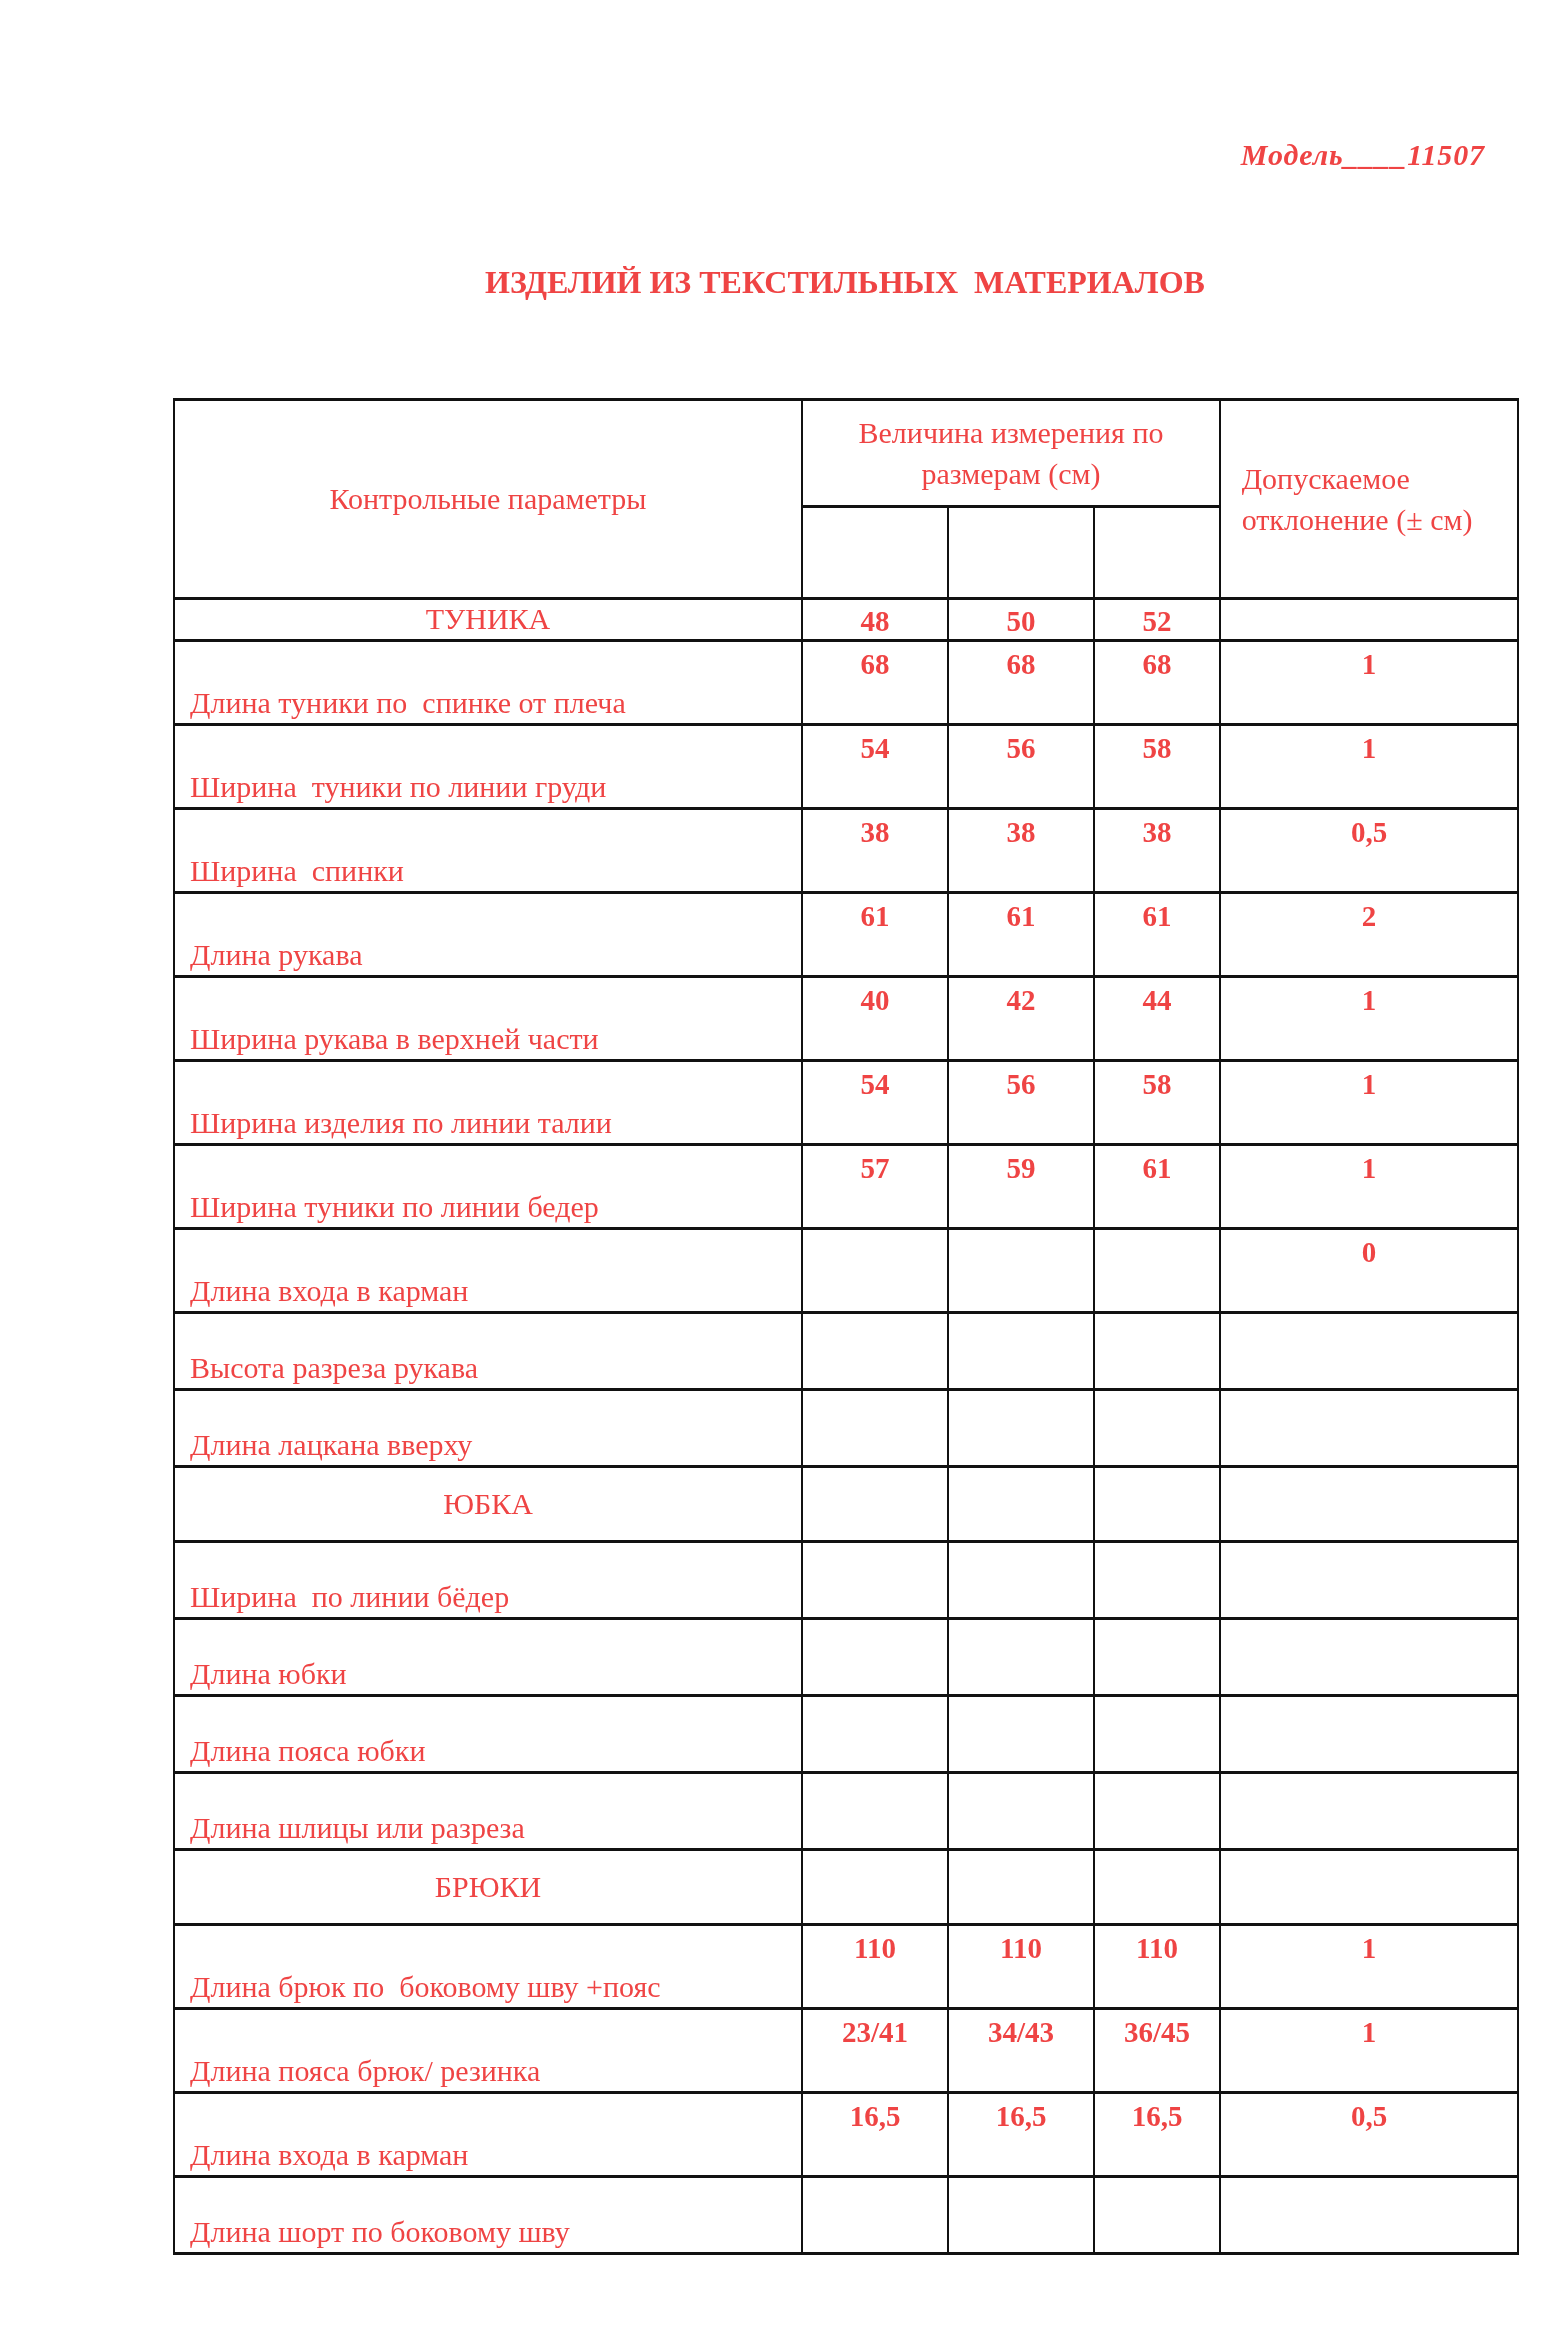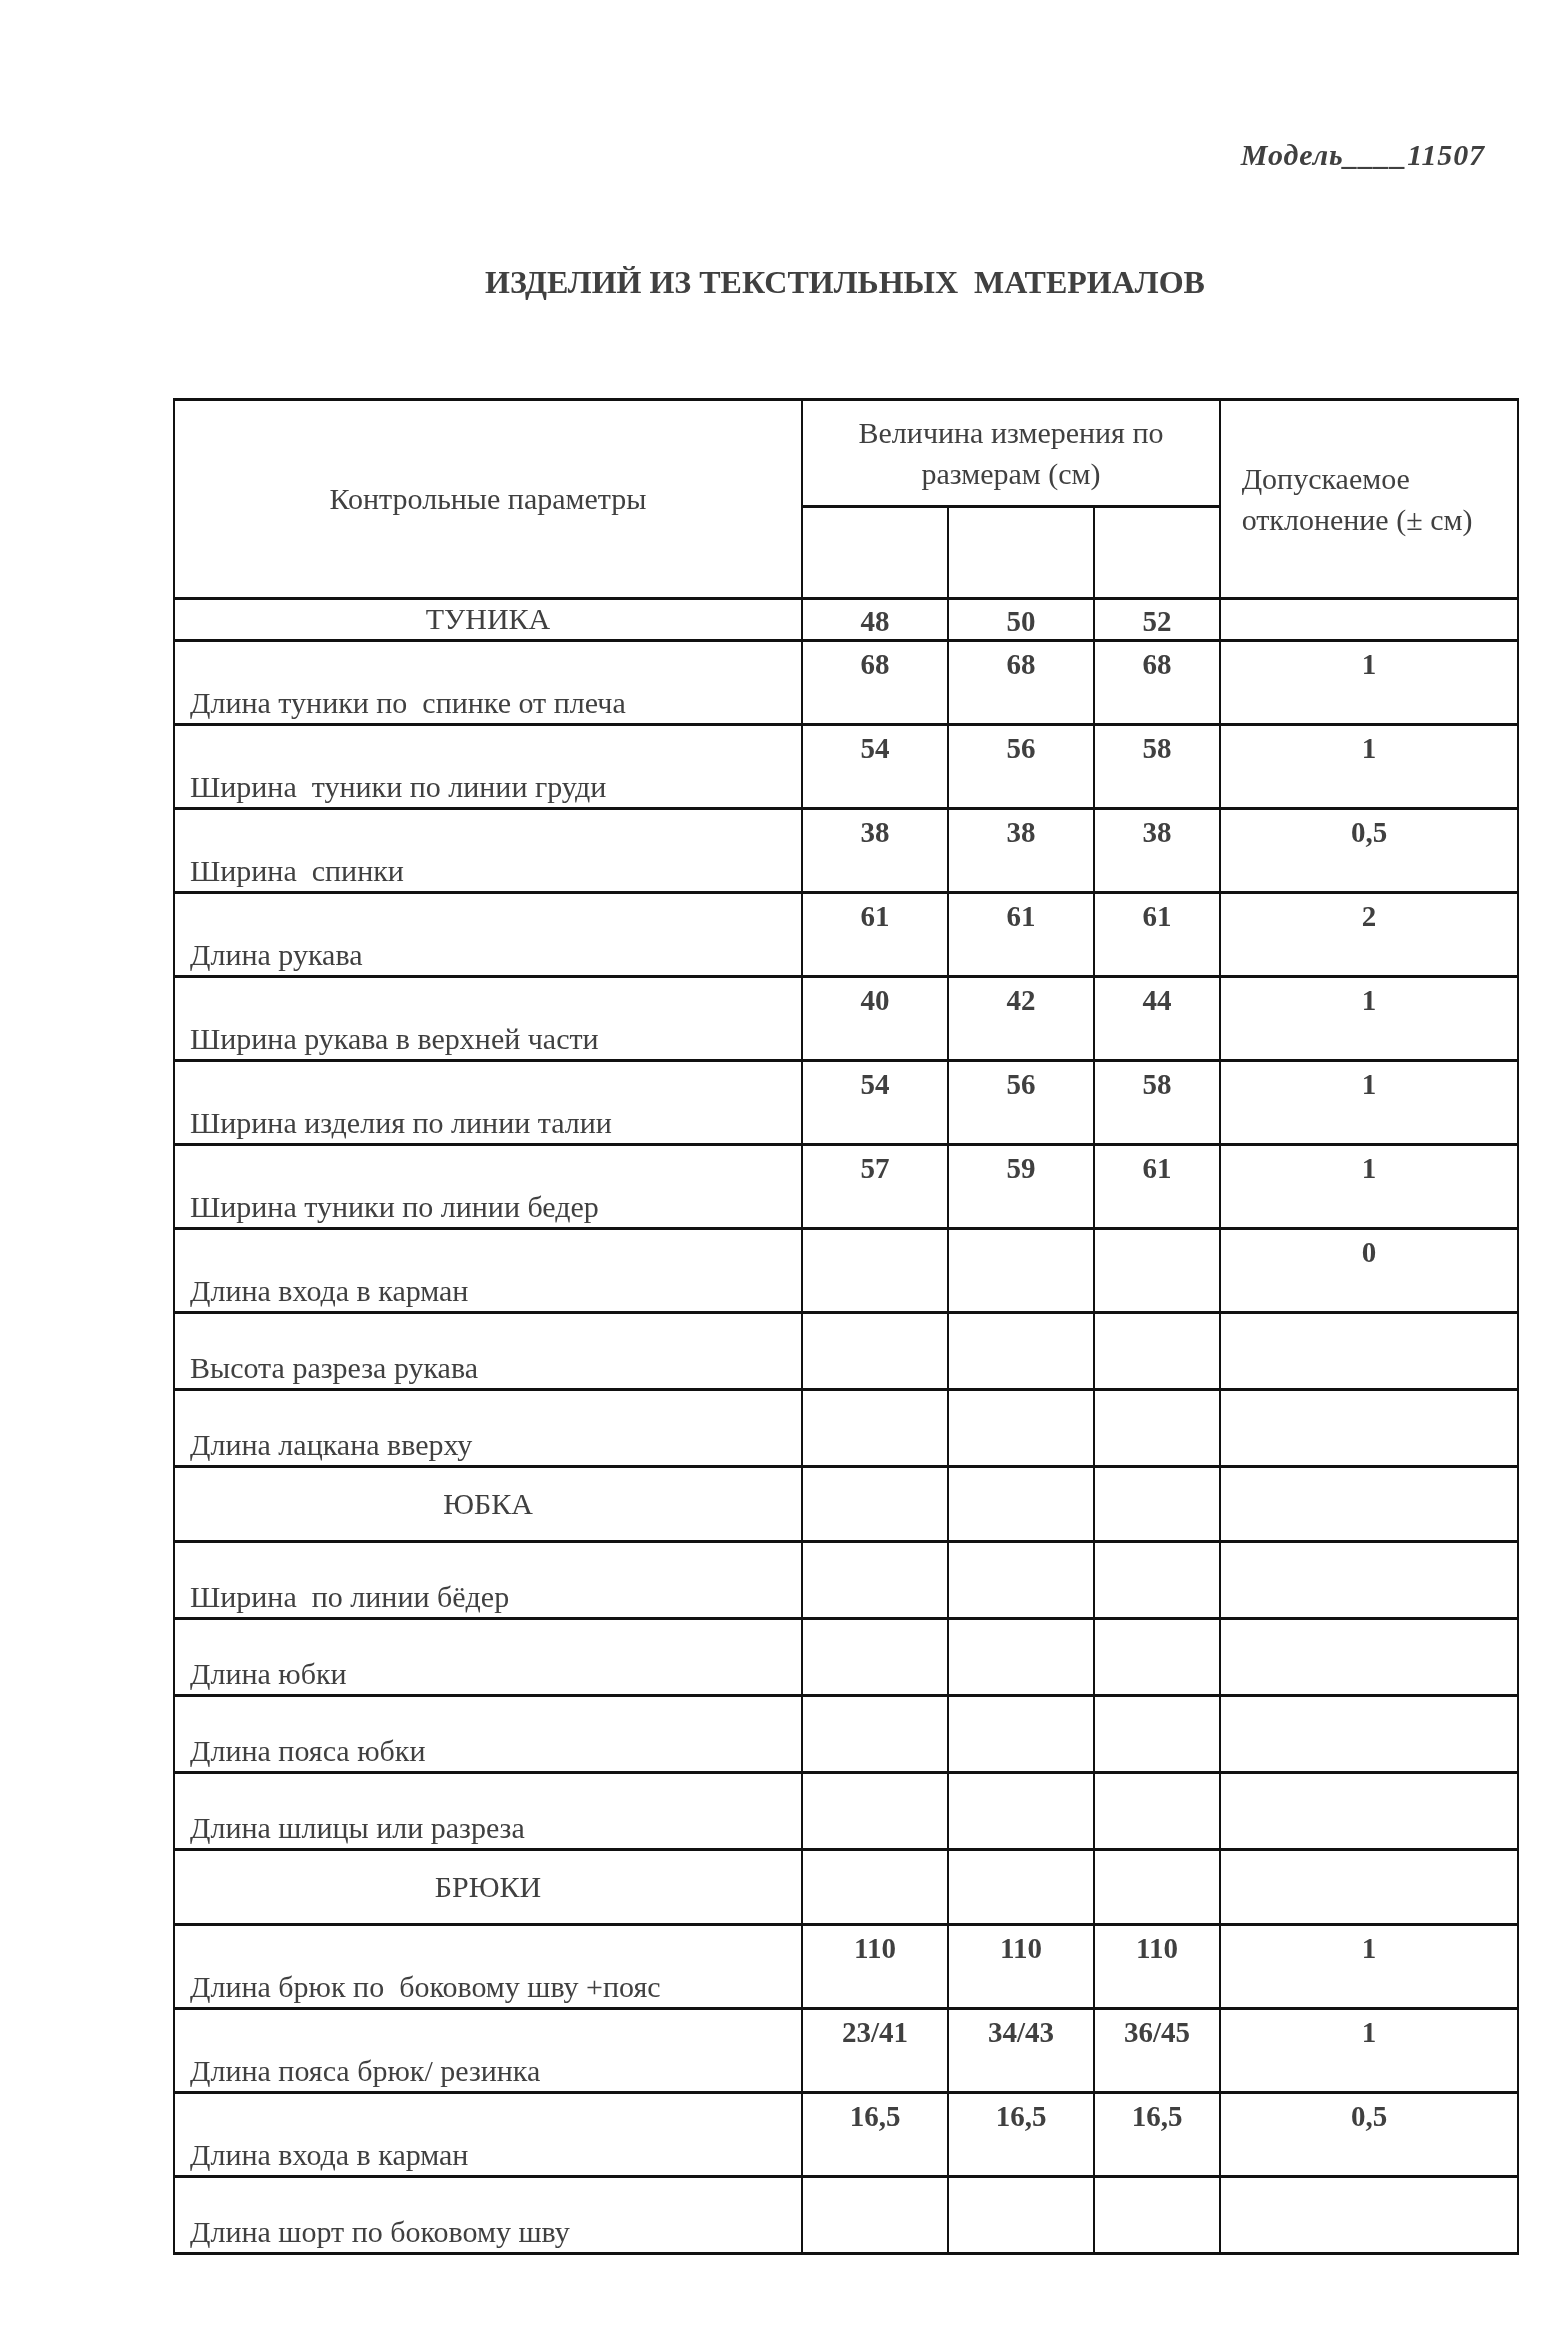--- a/index.html
+++ b/index.html
@@ -1,21 +1,21 @@
 <!DOCTYPE html>
 <html style="font-size:15px"><head>
 <meta charset="utf-8">
 <style>
   html, body { margin: 0; padding: 0; background: #ffffff; }
   .page {
     position: relative;
     width: 1565px;
     height: 2341px;
     background: #ffffff;
-    color: #404040;
+    color: #ef4444;
     font-family: "Liberation Serif", "DejaVu Serif", serif;
     overflow: hidden;
   }
   .content {
     padding: 137px 47px 0 173px; 
     width: 1344px;
     box-sizing: content-box;
   }
   .model-line {
     width: 1344px;

